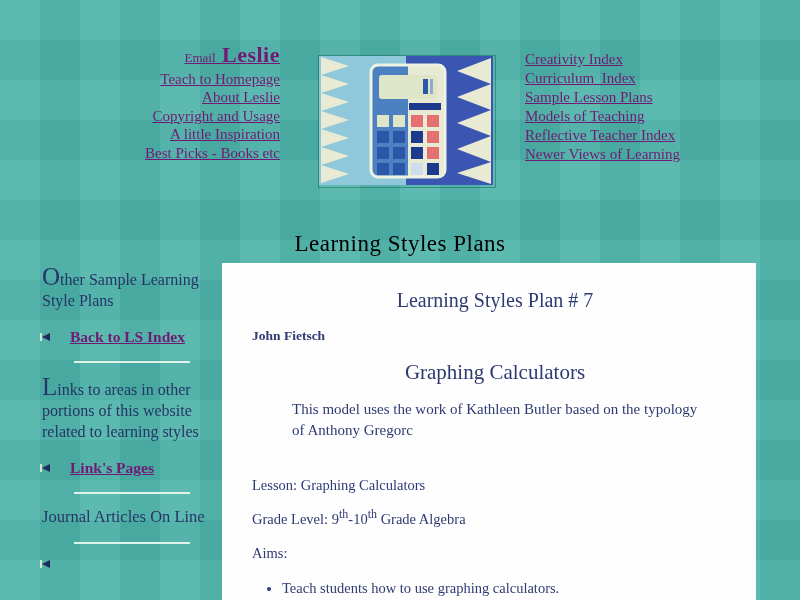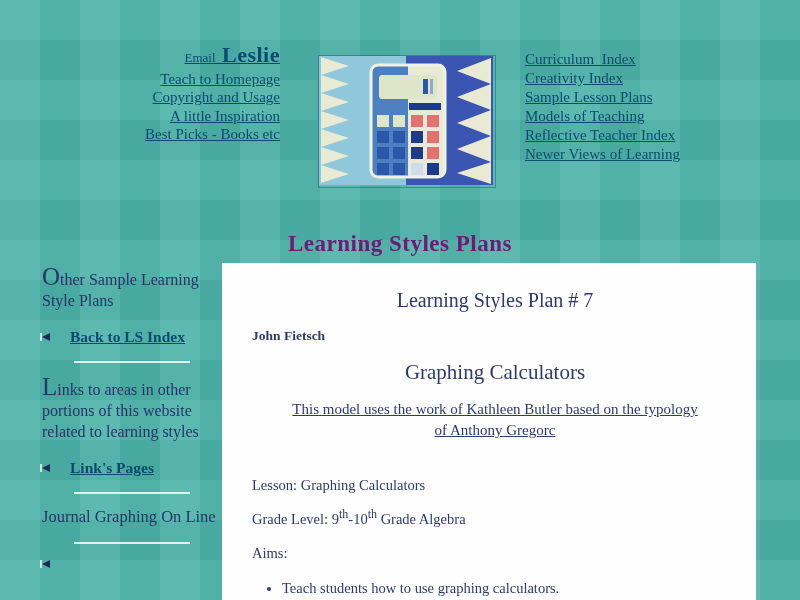--- a/index.html
+++ b/index.html
@@ -4,71 +4,72 @@
 <style>
   html,body{margin:0;padding:0;}
   body{
     width:800px;height:600px;position:relative;overflow:hidden;
     font-family:"Liberation Serif","DejaVu Serif",serif;
     background-color:#4db3a9;
     background-image:
       repeating-linear-gradient(90deg, rgba(255,255,255,0.05) 0 40px, rgba(0,40,40,0.04) 40px 80px),
       repeating-linear-gradient(0deg, rgba(255,255,255,0.04) 0 40px, rgba(0,40,40,0.03) 40px 80px);
   }
-  a{color:#0c4a6e;text-decoration:underline;cursor:pointer;}
+  a{color:#701a75;text-decoration:underline;cursor:pointer;}
 
   
   .nav-left{position:absolute;top:46px;left:60px;width:220px;text-align:right;font-size:15px;line-height:18.5px;color:#22338e;}
   .nav-left a{display:block;}
   .email-line{margin-bottom:2px;}
   .email-prefix{font-size:13px;}
   .email-name{font-size:22px;font-weight:bold;letter-spacing:.5px;}
 
   
   .calc{position:absolute;left:318px;top:55px;width:176px;height:131px;border:1px solid rgba(0,60,60,.35);}
   .calc svg{display:block;}
 
   
   .nav-right{position:absolute;left:525px;top:50px;font-size:15px;line-height:19px;}
   .nav-right a{display:block;white-space:pre;}
 
   
   .page-title{position:absolute;top:216px;left:0;width:800px;text-align:center;
-    font-size:23px;font-weight:bold;color:#701a75;letter-spacing:.5px;}
+    font-size:23px;font-weight:normal;color:#000000;letter-spacing:.5px;}
 
   
   .sidebar{position:absolute;left:42px;top:266px;width:180px;color:#253567;font-size:16px;}
   .sidebar .lead{margin:0;line-height:21px;}
   .big-initial{font-size:25px;line-height:21px;}
   .side-link-row{display:flex;align-items:center;gap:20px;margin:16px 0 0;font-size:15.5px;font-weight:bold;line-height:19px;flex-wrap:wrap;}
   .side-link-row a{display:inline;}
   .bullet{width:0;height:0;border-right:8px solid #1d2a5e;border-top:4px solid transparent;border-bottom:4px solid transparent;
     box-shadow:-2px 0 0 rgba(240,245,220,.8);flex:0 0 auto;}
   .side-hr{border:none;border-top:2px solid #dff3ea;width:64%;margin:15px auto 13px;}
   .journal{margin:0;font-size:16.5px;line-height:20px;}
 
   
   .panel{position:absolute;left:222px;top:263px;width:534px;height:400px;background:#fefefe;color:#2e3a72;}
   .panel-inner{padding:26px 18px 0 30px;font-size:15px;}
   .plan-title{font-size:20px;font-weight:normal;text-align:center;margin:0 0 15px;}
   .author{font-size:13.5px;font-weight:bold;text-align:left;margin:16px 0 16px;}
   .subtitle{font-size:21px;font-weight:normal;text-align:center;margin:0 0 14px;}
-  .model-note{text-align:center;margin:6px 40px;line-height:21px;text-decoration:underline;}
+  .model-note{margin:6px 40px;line-height:21px;}
   .body-copy{margin-top:36px;font-size:14.5px;}
   .body-copy p{margin:0 0 17px;}
   .aims-list{margin:0 0 15px 30px;padding:0;}
   .aims-list li{margin:0;line-height:19px;}
   sup{font-size:12px;line-height:0;}
 </style>
 </head>
 <body>
 
 <nav class="nav-left">
   <a class="email-line"><span class="email-prefix">Email_</span><span class="email-name">Leslie</span></a>
   <a>Teach to Homepage</a>
+  <a>About Leslie</a>
   <a>Copyright and Usage</a>
   <a>A little Inspiration</a>
   <a>Best Picks - Books etc</a>
 </nav>
 
 <div class="calc">
   <svg width="174" height="129" viewBox="0 0 174 129" xmlns="http://www.w3.org/2000/svg">
     <rect x="0" y="0" width="87" height="129" fill="#8fc8da"></rect>
     <rect x="87" y="0" width="87" height="129" fill="#3a55b2"></rect>
 
@@ -119,22 +120,22 @@
       <rect x="108" y="91" width="12" height="12" fill="#e57070"></rect>
       <rect x="58" y="107" width="12" height="12" fill="#2b57a8"></rect>
       <rect x="74" y="107" width="12" height="12" fill="#2b57a8"></rect>
       <rect x="92" y="107" width="12" height="12" fill="#cfdce9"></rect>
       <rect x="108" y="107" width="12" height="12" fill="#1e3a8c"></rect>
     </g>
   </svg>
 </div>
 
 <nav class="nav-right">
+  <a>Creativity Index</a>
   <a>Curriculum  Index</a>
-  <a>Creativity Index</a>
   <a>Sample Lesson Plans</a>
   <a>Models of Teaching</a>
   <a>Reflective Teacher Index</a>
   <a>Newer Views of Learning</a>
 </nav>
 
 <h1 class="page-title">Learning Styles Plans</h1>
 
 <aside class="sidebar">
   <p class="lead"><span class="big-initial">O</span><span>ther Sample Learning Style Plans</span></p>
@@ -142,21 +143,21 @@
     <span class="bullet"></span>
     <a>Back to LS Index</a>
   </div>
   <hr class="side-hr">
   <p class="lead"><span class="big-initial">L</span><span>inks to areas in other portions of this website related to learning styles</span></p>
   <div class="side-link-row">
     <span class="bullet"></span>
     <a>Link's Pages</a>
   </div>
   <hr class="side-hr">
-  <p class="journal">Journal Graphing On Line</p>
+  <p class="journal">Journal Articles On Line</p>
   <hr class="side-hr">
   <div class="side-link-row">
     <span class="bullet"></span>
   </div>
 
 </aside>
 
 <main class="panel">
   <div class="panel-inner">
     <h2 class="plan-title">Learning Styles Plan # 7</h2>

